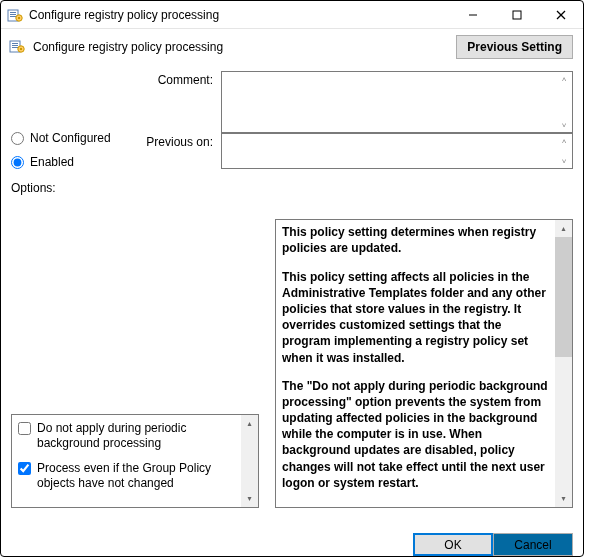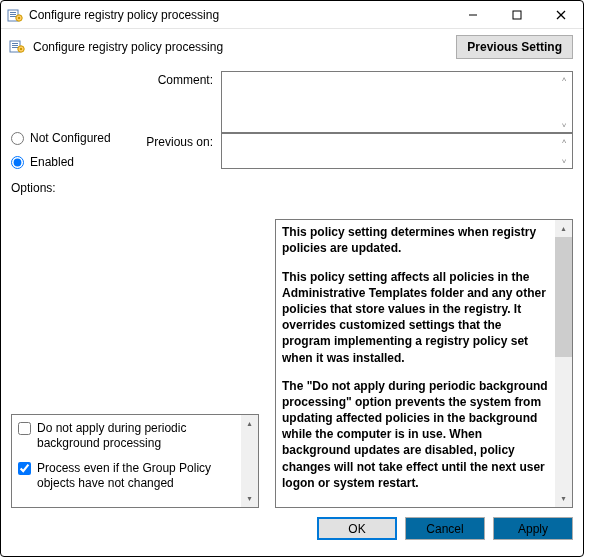--- a/index.html
+++ b/index.html
@@ -153,23 +153,22 @@
   }
   .sbThumb {
     position:absolute;
     right:0; width:17px;
     background:#cdcdcd;
   }
   
   .bottombar {
     height:40px;
     display:flex;
-    align-items:flex-start;
+    align-items:flex-end;
     justify-content:flex-end;
-    gap:8px;
     padding:0 10px;
     border-top:1px solid transparent;
   }
   .btn {
     min-width:80px; height:23px;
     border:1px solid #adadad;
     background:#0369a1;
     font-size:12px;
   }
   .btn.default {
@@ -301,16 +300,15 @@
           <div class="sbThumb" style="top:0;height:120px;"></div>
         </div>
         <div class="sbBtn">▾</div>
       </div>
     </div>
   </div>
 
   <div class="bottombar">
     <button class="btn default">OK</button>
     <button class="btn">Cancel</button>
-    <button class="btn">Apply</button>
   </div>
 
 </div>
 
 </body></html>

